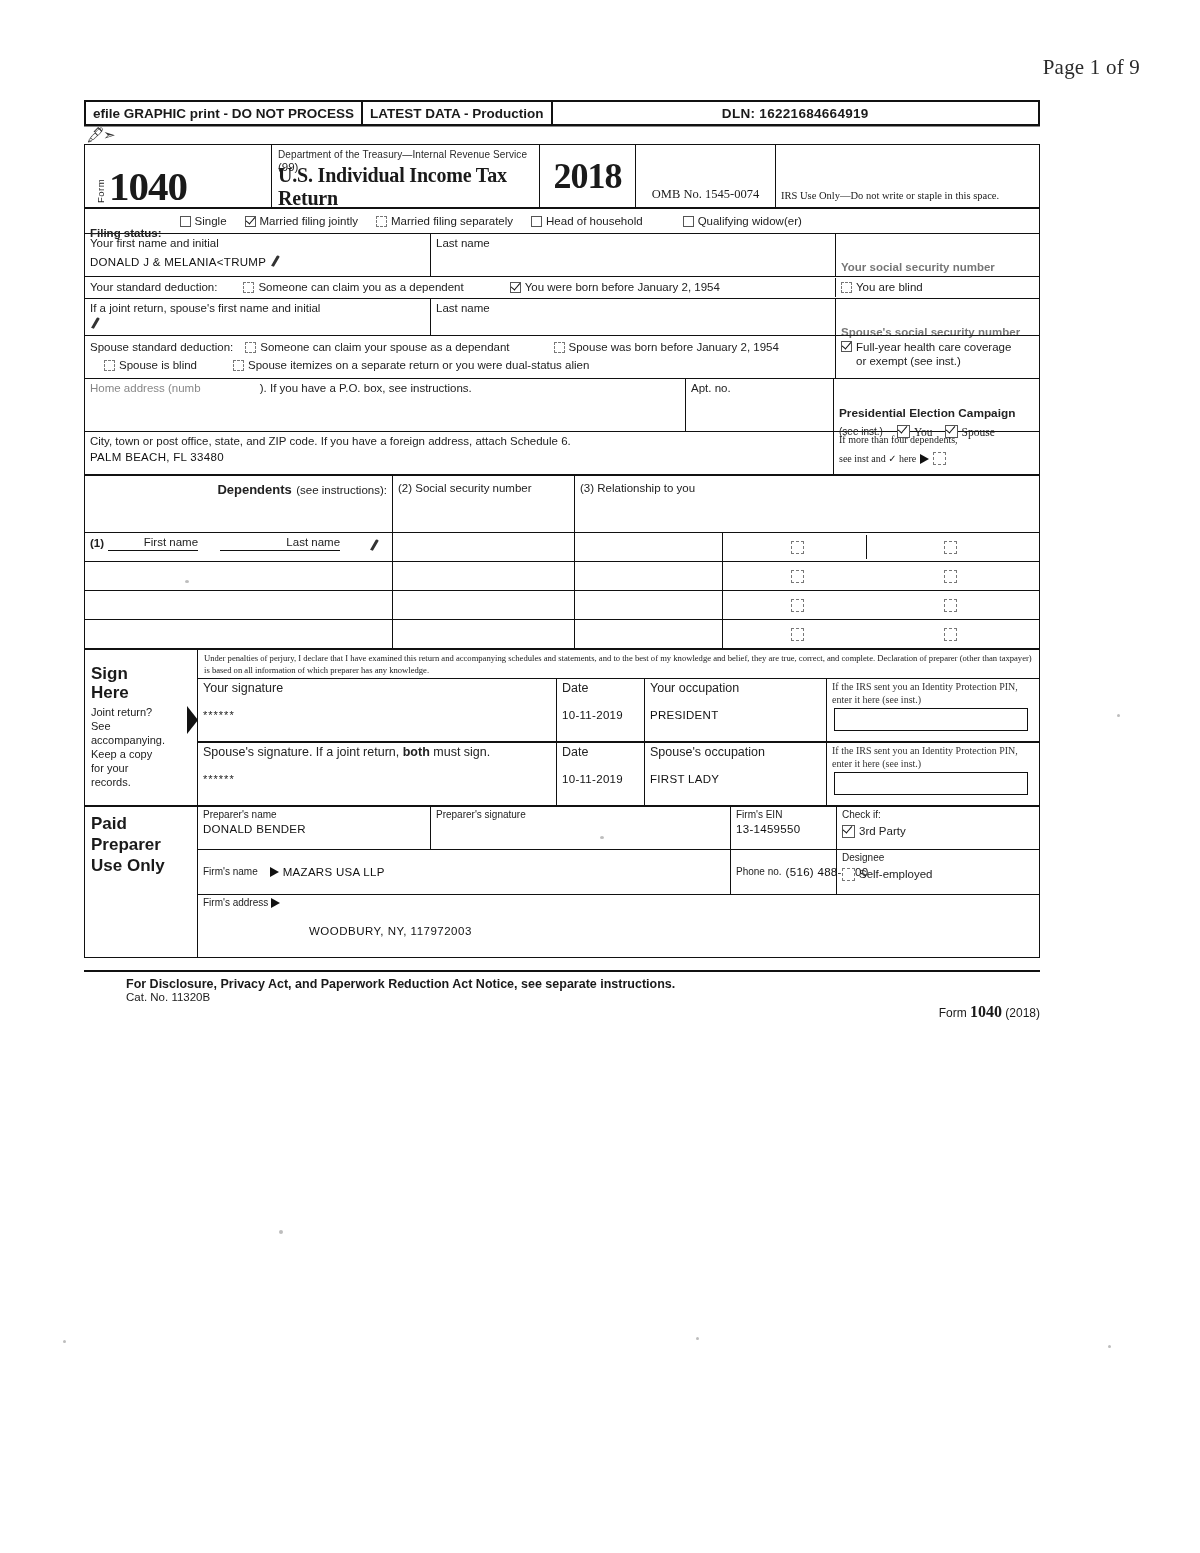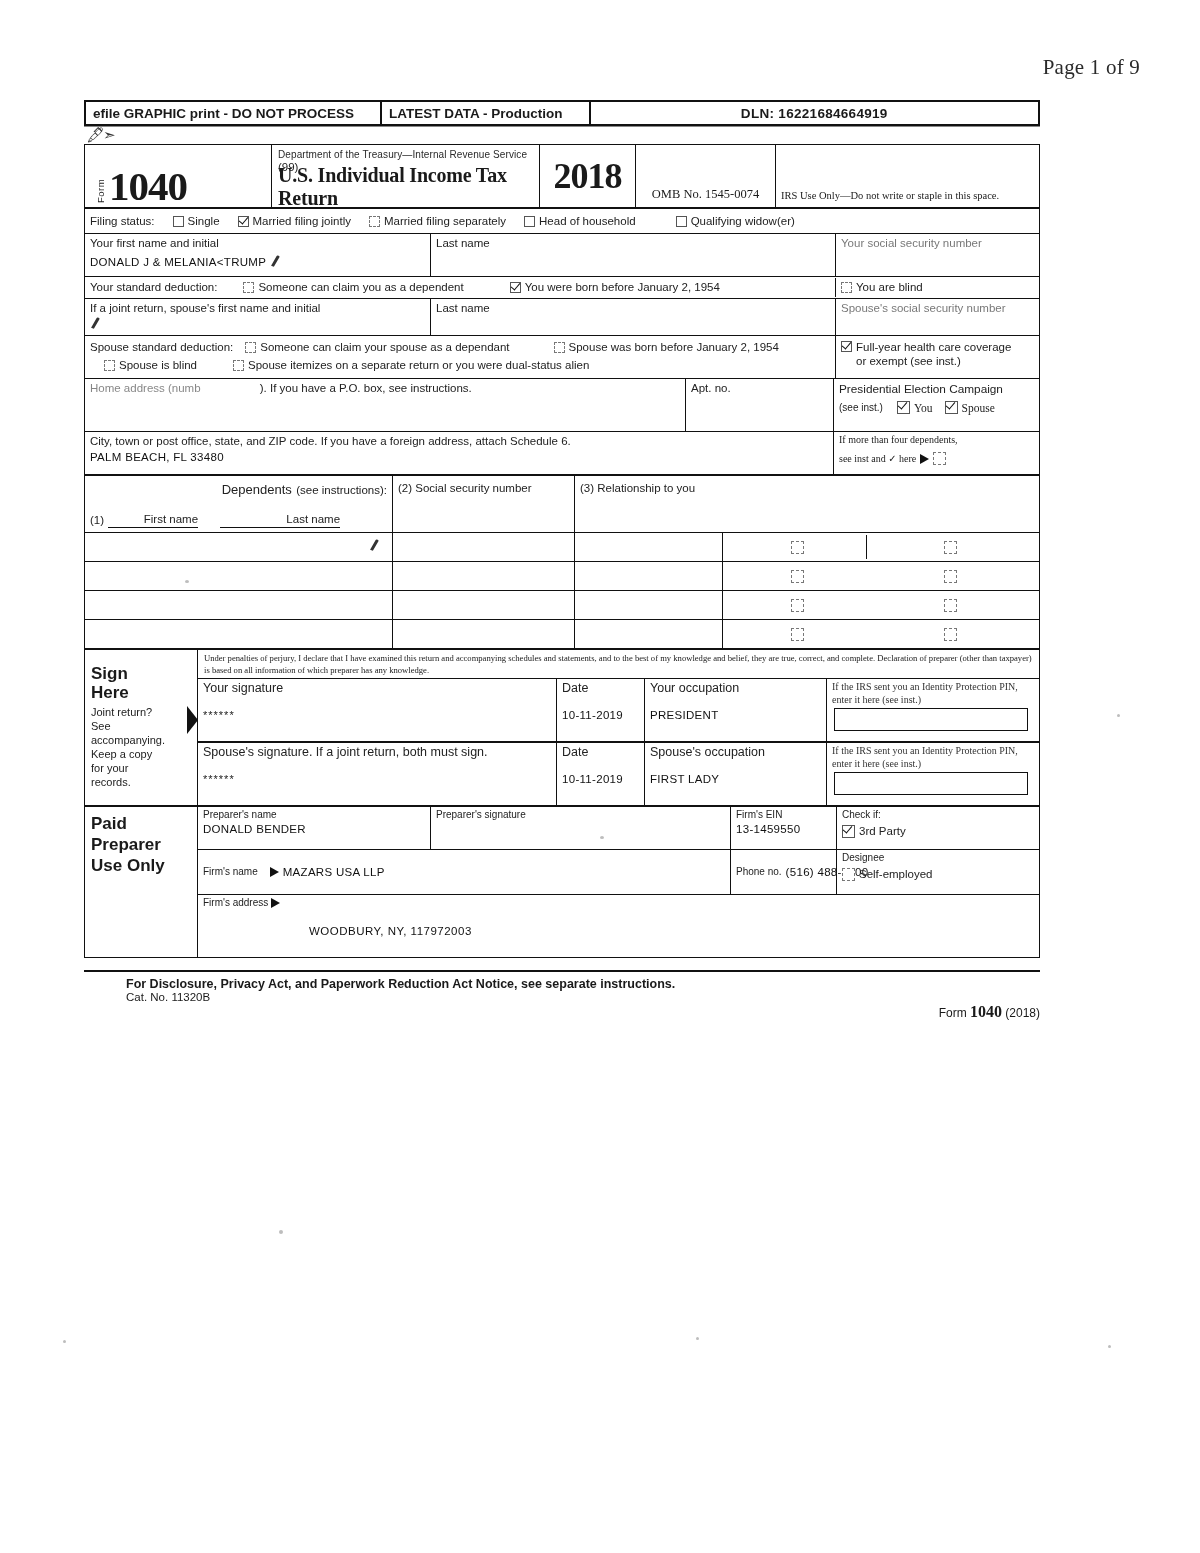--- a/index.html
+++ b/index.html
@@ -37,21 +37,20 @@
   
   .efile-bar {
     display: flex;
     border: 2px solid #111;
     height: 22px;
     align-items: stretch;
     font-weight: bold;
     font-size: 13.5px;
     background: #fff;
     box-shadow: 0 1px 0 #888;
-    gap: 19px;
   }
   .efile-cell {
     display: flex;
     align-items: center;
     padding: 0 7px;
     white-space: nowrap;
   }
   .efile-cell + .efile-cell { border-left: 2px solid #111; }
   .efile-dln {
     flex: 1;
@@ -73,21 +72,21 @@
   .row { display: flex; }
   .rowline { border-bottom: 1px solid #111; }
   .rowline-thick { border-bottom: 2px solid #111; }
   .cell { position: relative; padding: 2px 5px; box-sizing: border-box; }
   .vline { border-left: 1px solid #111; }
 
   .lbl  { font-size: 11.5px; color: #222; line-height: 1.25; }
   .lbl-sm { font-size: 10px; color: #222; line-height: 1.2; }
   .lbl-xs { font-size: 8.6px; color: #333; line-height: 1.25; }
   .val  { font-size: 11.5px; color: #111; letter-spacing: .3px; }
-  .bold { font-weight: normal; }
+  .bold { font-weight: bold; margin-top: 24px; }
   .serif { font-family: "Liberation Serif", serif; }
 
   
   .masthead { height: 62px; }
   .mast-left { width: 186px; display: flex; align-items: flex-end; padding-bottom: 1px; }
   .form-vert {
     font-size: 9.5px;
     letter-spacing: .5px;
     writing-mode: vertical-rl;
     transform: rotate(180deg);

